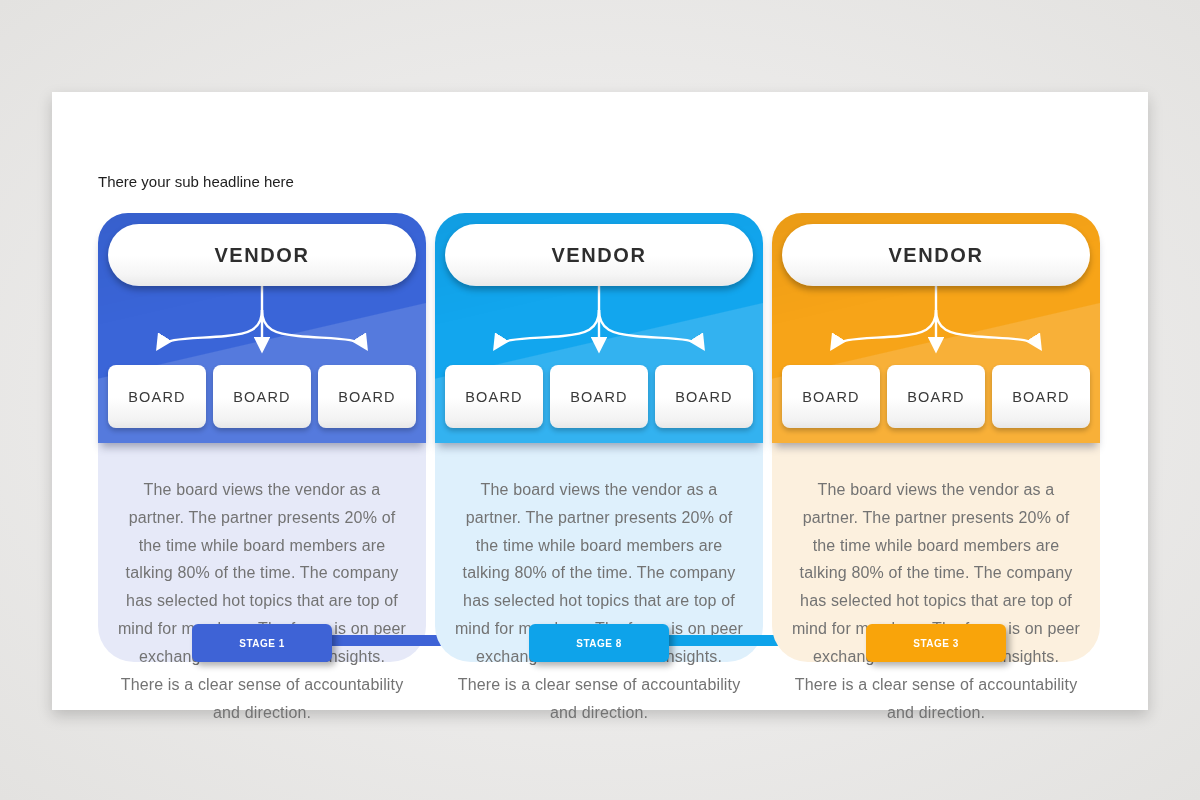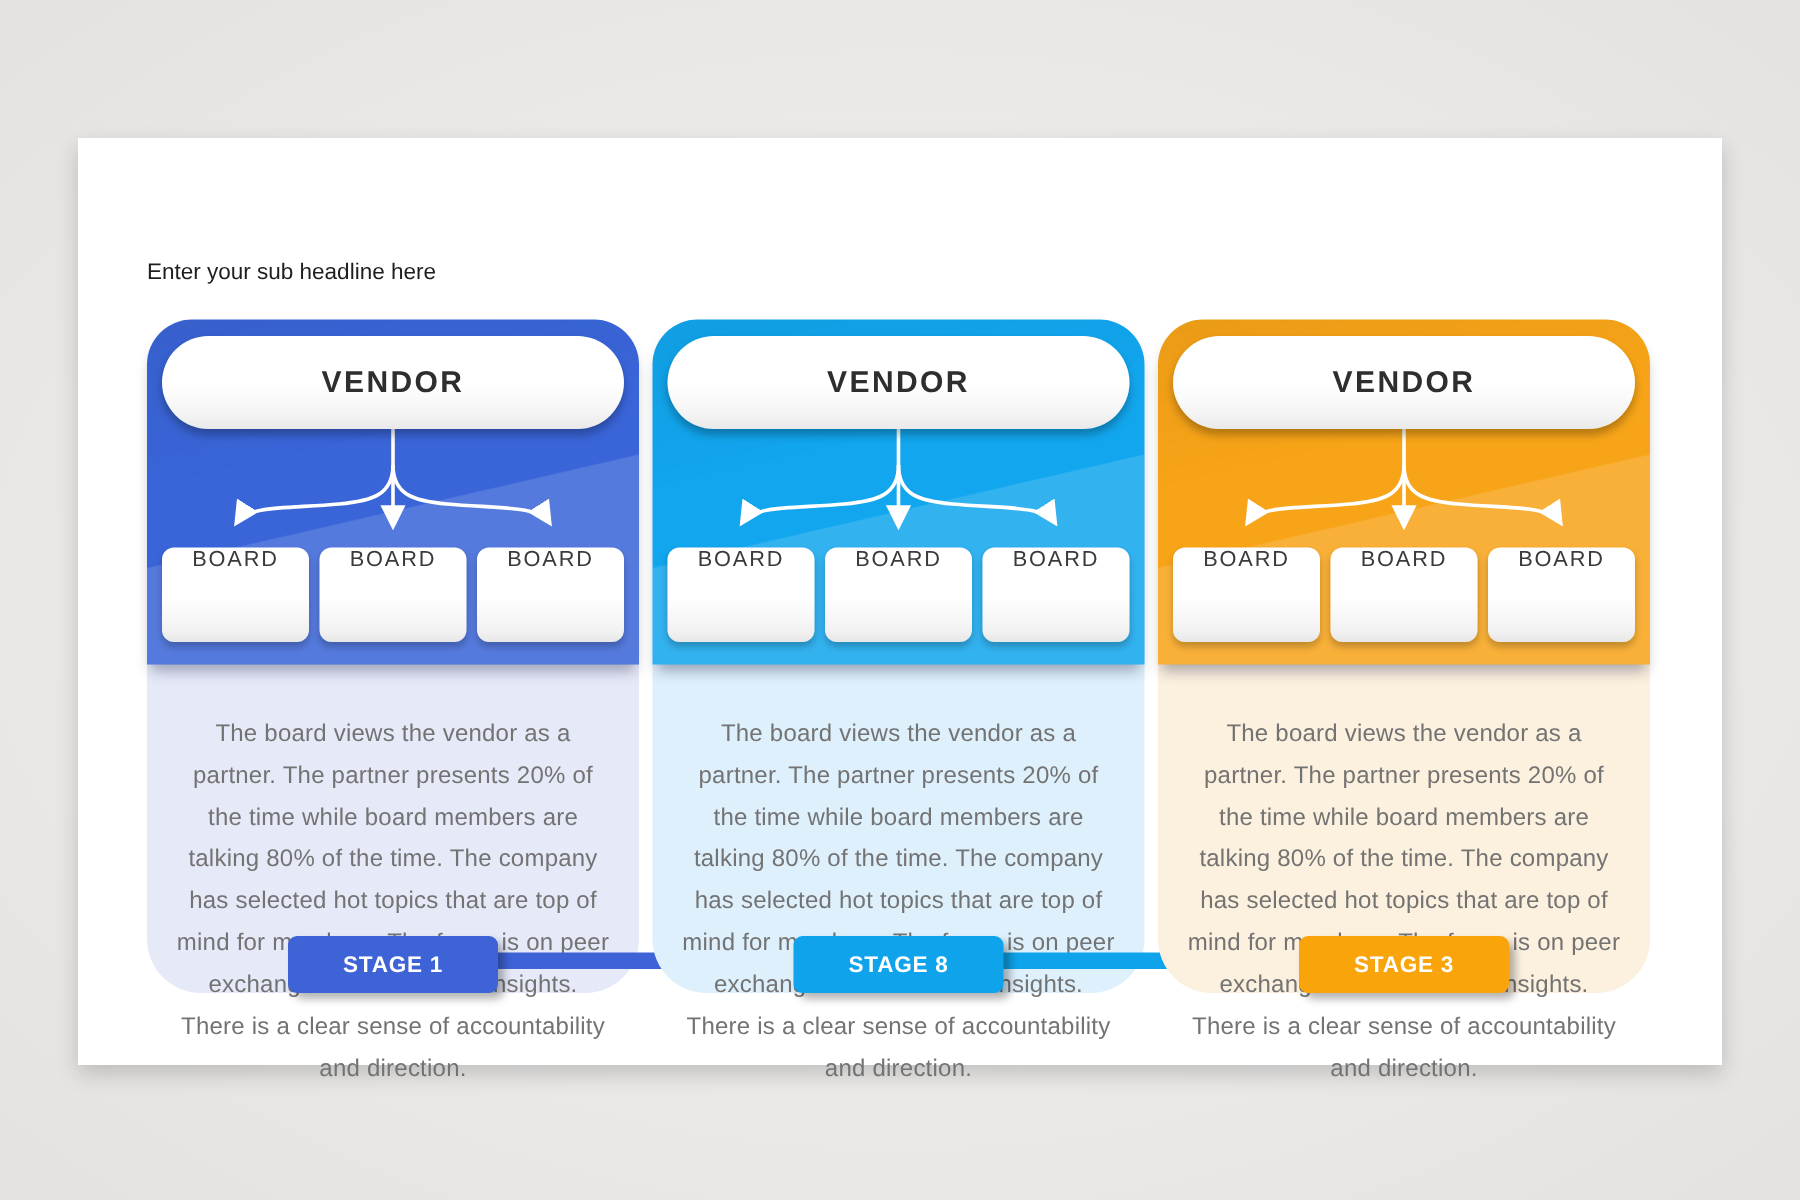--- a/index.html
+++ b/index.html
@@ -51,59 +51,59 @@
     position:absolute;left:0;top:73px;width:100%;height:79px;z-index:0;
   }
   .board-row{
     position:absolute;left:10px;right:10px;bottom:15px;z-index:1;
     display:flex;gap:7px;
   }
   .board-box{
     flex:1 1 0;height:63px;border-radius:8px;
     background:linear-gradient(180deg,#ffffff 52%,#f2f2f2 88%,#e7e7e7 100%);
     box-shadow:0 3px 5px rgba(0,0,0,0.22);
-    display:flex;justify-content:center;
+    display:flex;align-items:center;justify-content:center;
   }
   .board-label{
     font-size:14.5px;font-weight:500;letter-spacing:1.2px;color:#3a3a3a;
   }
   
   .card-body{
     position:relative;height:219px;border-radius:0 0 36px 36px;
     background:var(--panel);z-index:1;
   }
   .stage-description{
     margin:0;padding:33px 18px 0;
     text-align:center;font-size:16px;line-height:1.74;
     letter-spacing:0.15px;color:#737373;
   }
   .stage-button{
     position:absolute;left:50%;bottom:0;transform:translateX(-50%);
     width:140px;height:38px;border-radius:6px;z-index:4;
     background:var(--button);
     box-shadow:4px 4px 6px rgba(0,0,0,0.30);
     display:flex;align-items:center;justify-content:center;
-    color:#ffffff;font-size:15px;font-weight:700;letter-spacing:0.5px;
+    color:#ffffff;font-size:10px;font-weight:700;letter-spacing:0.5px;
   }
   .stage-arrow{
     position:absolute;bottom:16px;left:calc(50% + 66px);
     width:172px;height:11px;background:var(--button);z-index:3;
   }
   .stage-arrow::after{
     content:"";position:absolute;left:100%;top:50%;transform:translateY(-50%);
     width:0;height:0;
     border-top:16px solid transparent;border-bottom:16px solid transparent;
     border-left:29px solid var(--button);
   }
 </style>
 </head>
 <body>
 
 <div class="slide">
-  <p class="slide-subtitle">Enter your sub headline here</p>
+  <p class="slide-subtitle">There your sub headline here</p>
 
   <div class="columns">
 
     <div class="stage-card" style="--primary: #3a65d8; --panel: #e6e9f8; --button: #3e63d6;">
       <div class="card-header">
         <div class="vendor-pill">
           <span class="vendor-label">VENDOR</span>
         </div>
         <svg class="connector" viewBox="0 0 328 79" preserveAspectRatio="xMidYMid meet">
           <defs>

